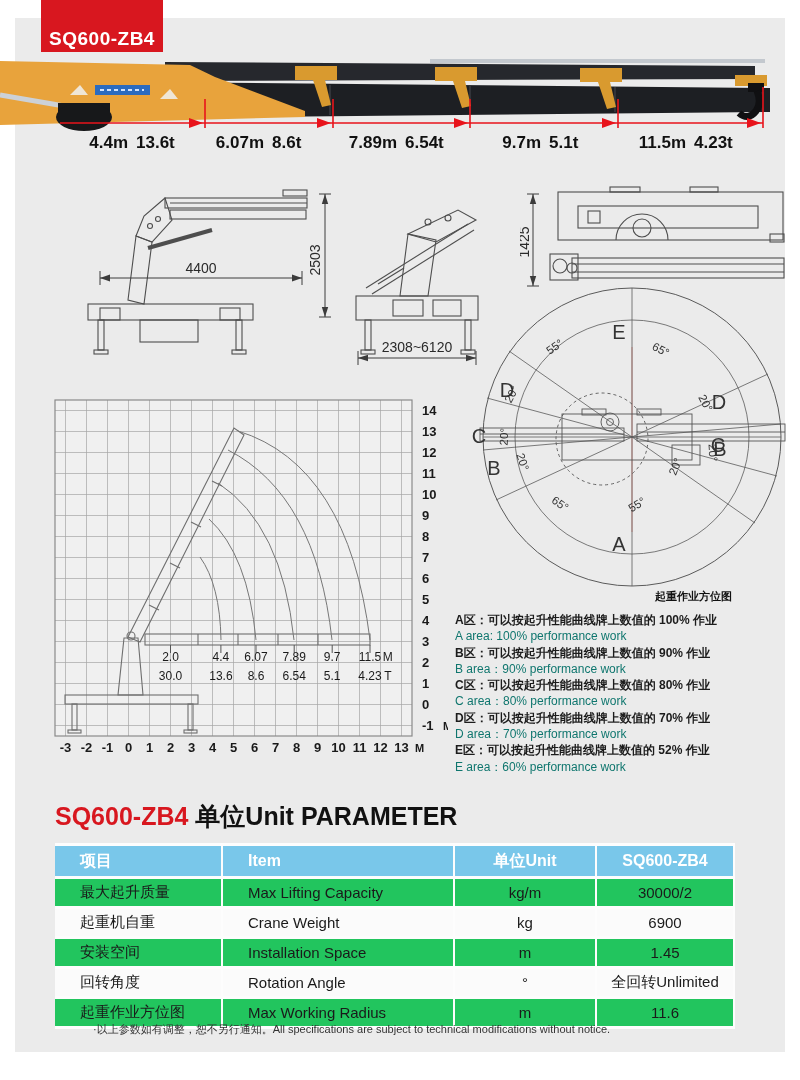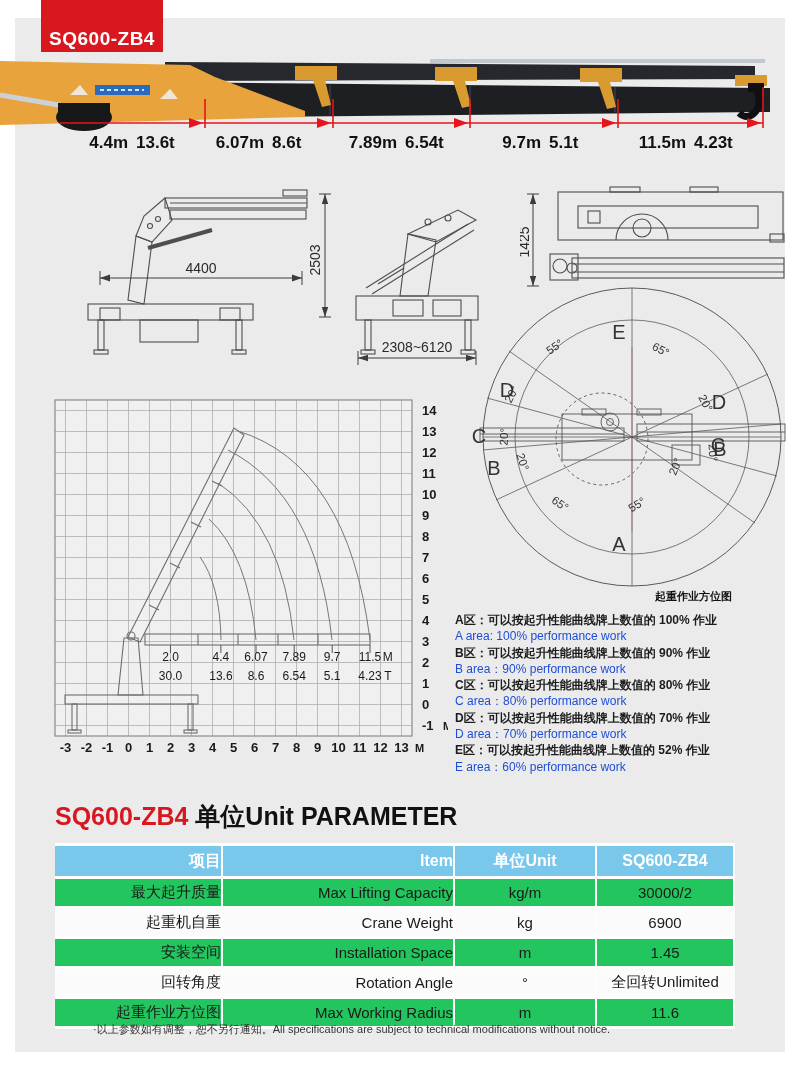--- a/index.html
+++ b/index.html
@@ -9,29 +9,29 @@
   #gray-panel{position:absolute;left:15px;right:15px;top:18px;bottom:28px;background:#ebebeb;}
   #model-badge{position:absolute;left:41px;top:0;width:122px;height:52px;background:#d8171f;
                color:#fff;font-weight:bold;font-size:19px;text-align:center;line-height:78px;letter-spacing:.5px;}
   svg{display:block;}
   svg text{font-family:"Liberation Sans",sans-serif;}
   .sketch{stroke:#4e4e4e;stroke-width:1.1;fill:none;}
   .dimtxt{fill:#2a2a2a;font-size:14px;}
   .boomlabel{fill:#111;font-size:17px;font-weight:bold;}
   .zone-list{position:absolute;left:455px;top:612px;width:335px;font-size:12px;line-height:16.3px;color:#222;}
   .zone-cn{font-weight:bold;color:#1c1c1c;}
-  .zone-en{font-weight:normal;color:#1d4ed8;}
+  .zone-en{font-weight:normal;color:#0f766e;}
   #param-title{position:absolute;left:55px;top:800px;font-size:25px;font-weight:bold;color:#111;}
   #param-title .model{color:#d8171f;}
   #param-table{position:absolute;left:55px;top:843px;width:680px;background:#fdfdfd;
                border-collapse:separate;border-spacing:0 3px;font-size:15px;}
   #param-table th{background:#79c7ea;color:#fff;font-weight:bold;font-size:16px;height:30px;}
   #param-table td{height:27px;color:#1a1a1a;}
   #param-table th,#param-table td{border-right:2px solid #fdfdfd;padding:0;}
-  #param-table .c1,#param-table .c2{text-align:right;padding-left:39px;margin-top:10px;}
+  #param-table .c1,#param-table .c2{text-align:left;padding-left:25px;margin-top:10px;}
   #param-table .c3,#param-table .c4{text-align:center;}
   #param-table tr.odd td{background:#22c55e;}
   #param-table tr.even td{background:#fbfbfb;}
   #footnote{position:absolute;left:57px;top:1022px;font-size:11px;color:#333;margin-left:36px;}
   .caption{font-weight:bold;color:#111;text-align:center;}
 </style>
 </head>
 <body>
 
 <div id="page">

